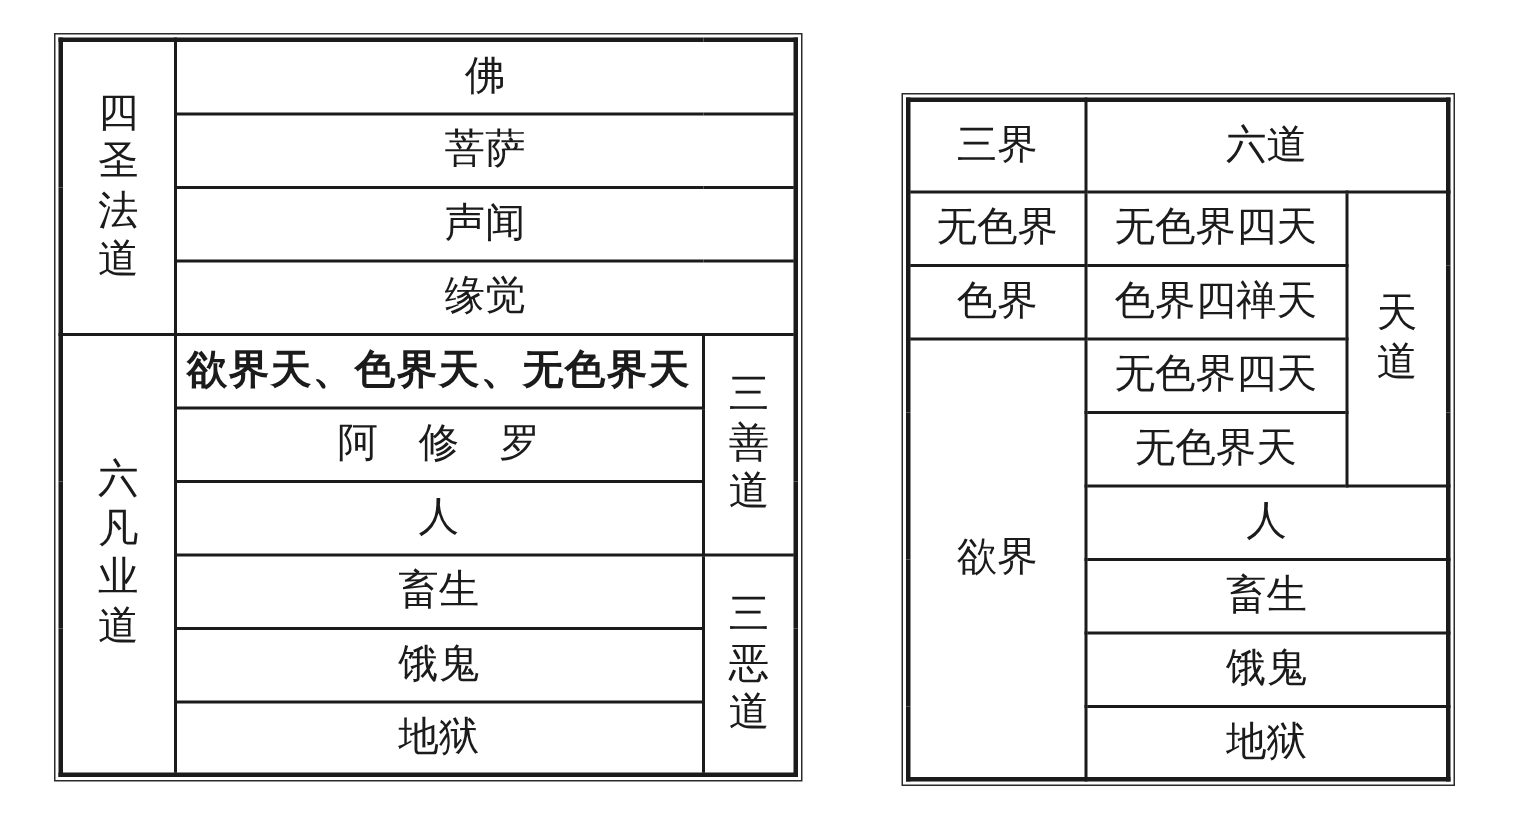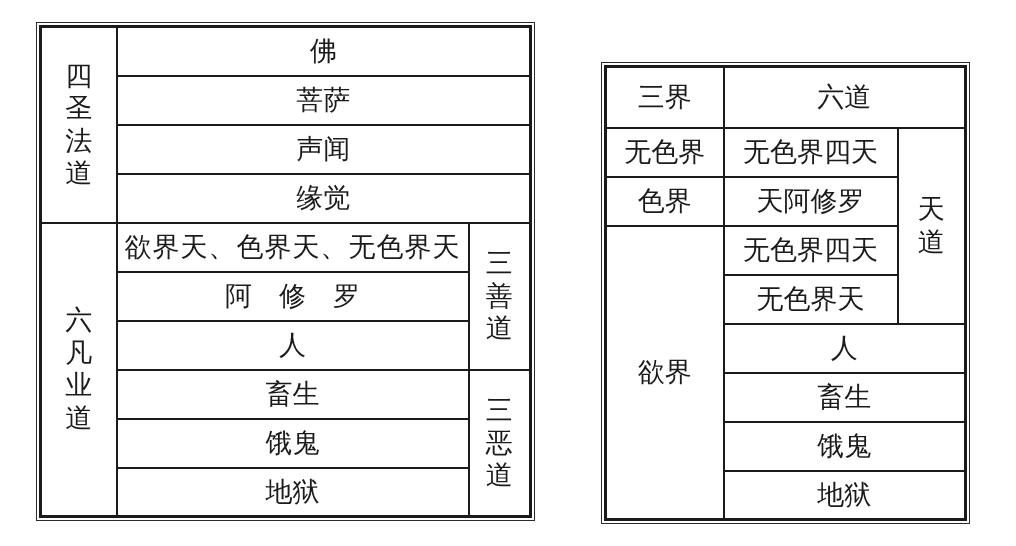--- a/index.html
+++ b/index.html
@@ -36,21 +36,21 @@
   .tbl tr { height: 49px; }
   tr.hdr { height: 61px; }
   
   .tk-r { border-right-width: 4px; }
   .tk-l { border-left-width: 4px; }
   .tk-t { border-top-width: 4px; }
   .tk-b { border-bottom-width: 4px; }
   
   .vlabel { white-space: pre-line; line-height: 48px; }
   .vlabel2 { white-space: pre-line; line-height: 50px; }
-  .wide { letter-spacing: 1px; }
+  .wide { letter-spacing: 1px; font-weight: bold; }
   #tbl-left  { left: 36px;  top: 22px; }
   #tbl-right { left: 601px; top: 62px; }
 </style>
 </head>
 <body>
 
 <div class="stage">
 
   <div class="twrap" id="tbl-left">
     <table class="tbl">
@@ -121,21 +121,21 @@
         <td colspan="2" class="tk-b">六道</td>
       </tr>
       <tr>
         <td class="tk-r tk-t">无色界</td>
         <td class="tk-t">无色界四天</td>
         <td rowspan="4" class="vlabel2 tk-t">天
 道</td>
       </tr>
       <tr>
         <td class="tk-r">色界</td>
-        <td>天阿修罗</td>
+        <td>色界四禅天</td>
       </tr>
       <tr>
         <td rowspan="6" class="tk-r">欲界</td>
         <td>无色界四天</td>
       </tr>
       <tr>
         <td>无色界天</td>
       </tr>
       <tr>
         <td colspan="2">人</td>

